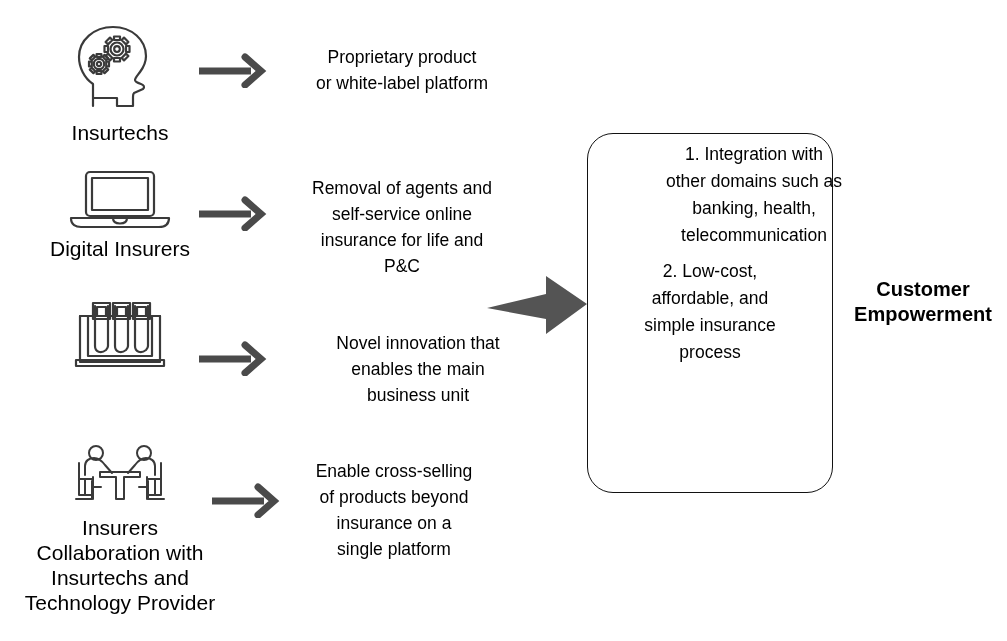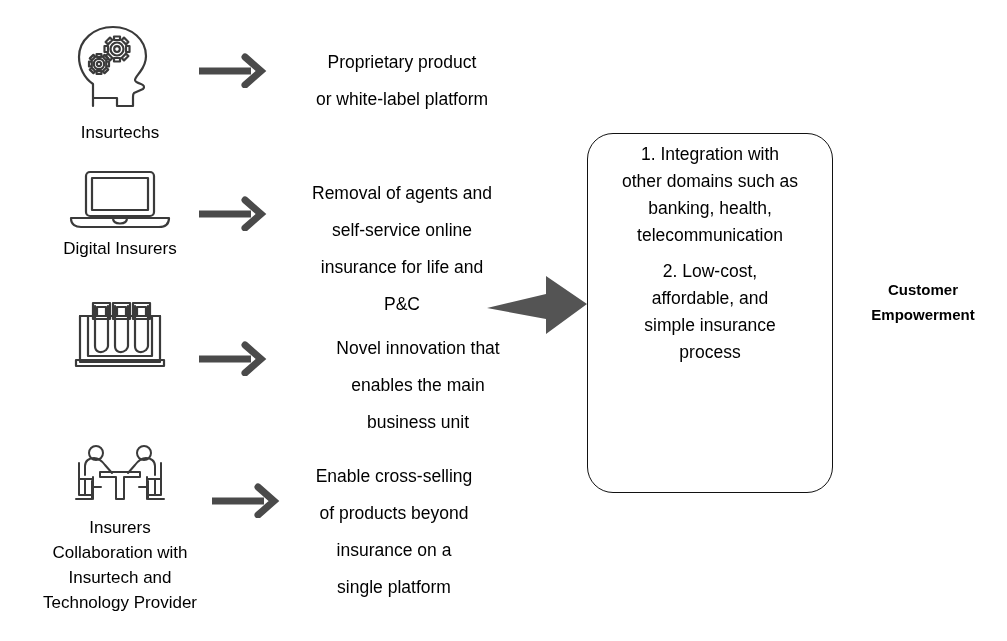--- a/index.html
+++ b/index.html
@@ -16,38 +16,38 @@
     width: 1007px;
     height: 641px;
     background: #ffffff;
     overflow: hidden;
   }
 
   
   .source-block { position: absolute; width: 200px; text-align: center; }
   .source-icon { display: block; margin: 0 auto; }
   .source-label {
-    font-size: 17px;
+    font-size: 21px;
     line-height: 25px;
     color: #000;
     text-align: center;
     margin-top: 2px;
     white-space: pre-line;
   }
 
   
   .small-arrow { position: absolute; }
 
   
   .desc-block {
     position: absolute;
     width: 230px;
     text-align: center;
     font-size: 17.5px;
-    line-height: 37px;
+    line-height: 26px;
     color: #000;
     white-space: pre-line;
   }
 
   
   .big-arrow { position: absolute; }
 
   
   .outcome-box {
     position: absolute;
@@ -71,21 +71,21 @@
     white-space: pre-line;
   }
 
   
   .right-caption {
     position: absolute;
     left: 843px;
     top: 277px;
     width: 160px;
     text-align: center;
-    font-size: 15px;
+    font-size: 20px;
     line-height: 25px;
     font-weight: bold;
     color: #000;
     white-space: pre-line;
   }
 </style>
 </head>
 <body>
 
 <div id="canvas">
@@ -218,21 +218,21 @@
 
         <path d="M88 32 V23 C88 18 84 15 79 15 C74 15 71 18 68 22 L61 30"></path>
 
         <path d="M94 20 V52 M94 36 H80 M88 36 V52 M97 56 H81 M94 52 H81 M81 38 V56"></path>
 
         <path d="M80 34 V44 H72 M80 44 V56"></path>
       </svg>
     </span>
     <div class="source-label">Insurers
 Collaboration with
-Insurtech and
+Insurtechs and
 Technology Provider</div>
   </div>
 
   <div class="small-arrow" style="left:210px; top:482px;">
     <svg width="72" height="36" viewBox="0 0 72 36" fill="none" stroke="#4a4a4a" stroke-width="7" stroke-linecap="butt" stroke-linejoin="miter">
       <line x1="2" y1="19" x2="54" y2="19"></line>
       <polyline points="48,5 64,19 48,33" fill="none" stroke-linecap="round" stroke-linejoin="miter"></polyline>
     </svg>
   </div>
 
@@ -242,21 +242,21 @@
 single platform</div>
 
   <div class="big-arrow" style="left:484px; top:272px;">
     <svg width="108" height="66" viewBox="0 0 108 66" fill="#545454" stroke="none">
       <path d="M3 36 L62 22 L62 4 L103 32 L62 62 L62 47 Z"></path>
     </svg>
   </div>
 
   <div class="outcome-box"></div>
 
-  <div class="outcome-item" style="left:587px; top:141px;">1. Integration with
+  <div class="outcome-item" style="left:587px; top:141px;padding-left:44px;">1. Integration with
 other domains such as
 banking, health,
 telecommunication</div>
   <div class="outcome-item" style="left:587px; top:258px;">2. Low-cost,
 affordable, and
 simple insurance
 process</div>
 
   <div class="right-caption">Customer
 Empowerment</div>

